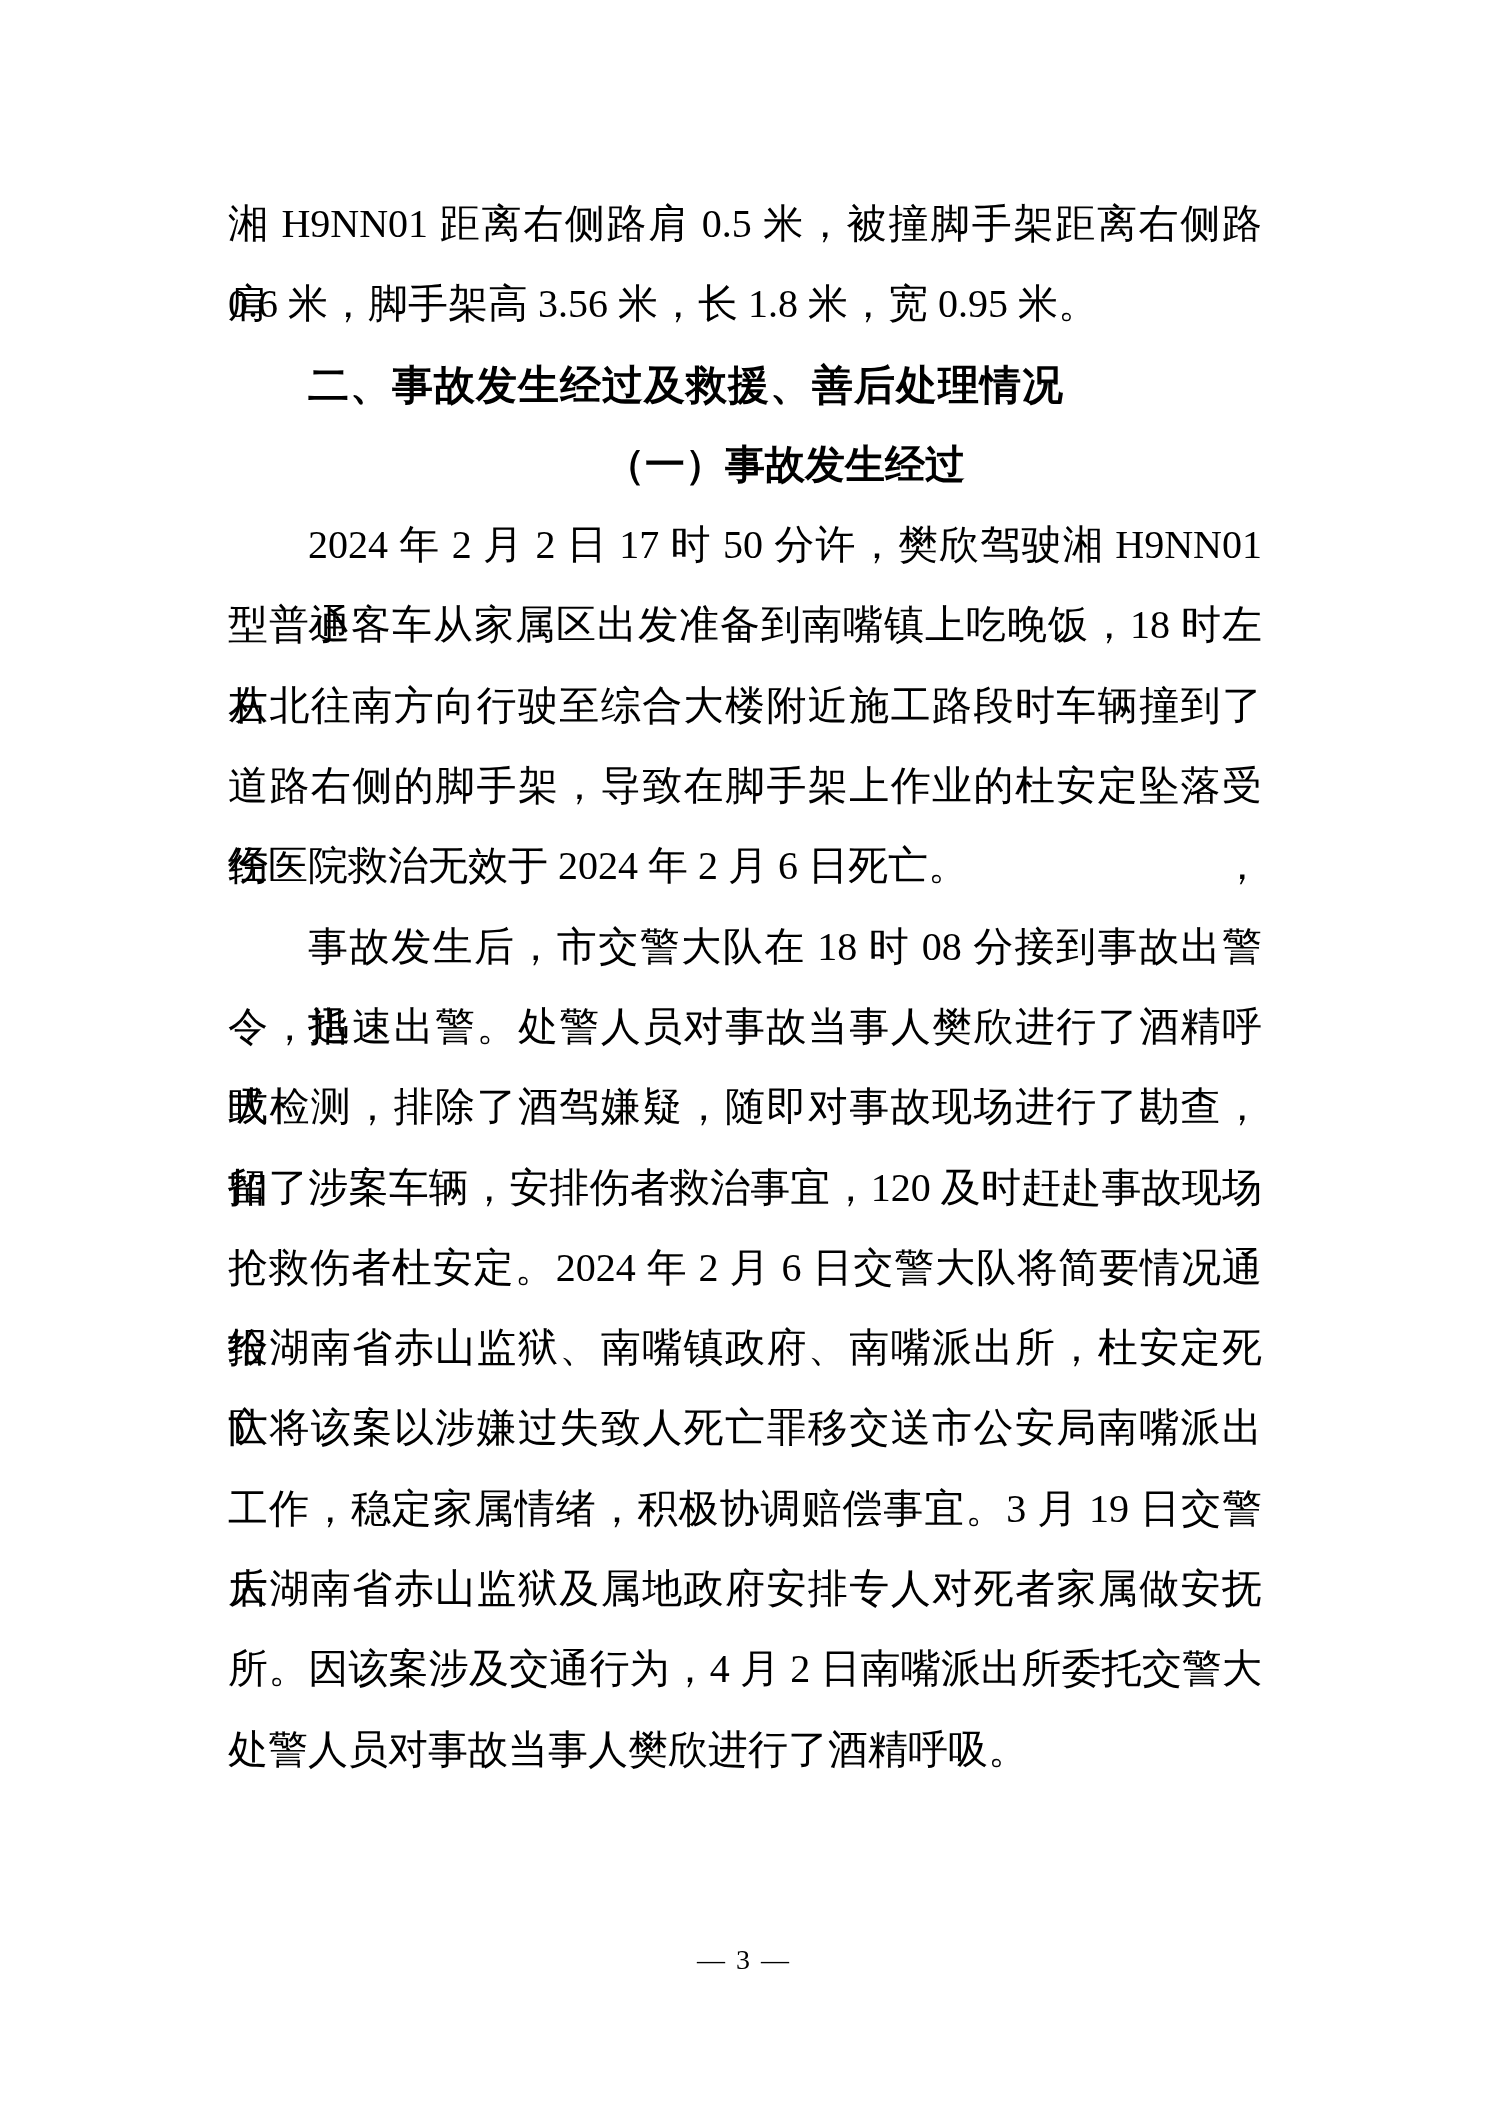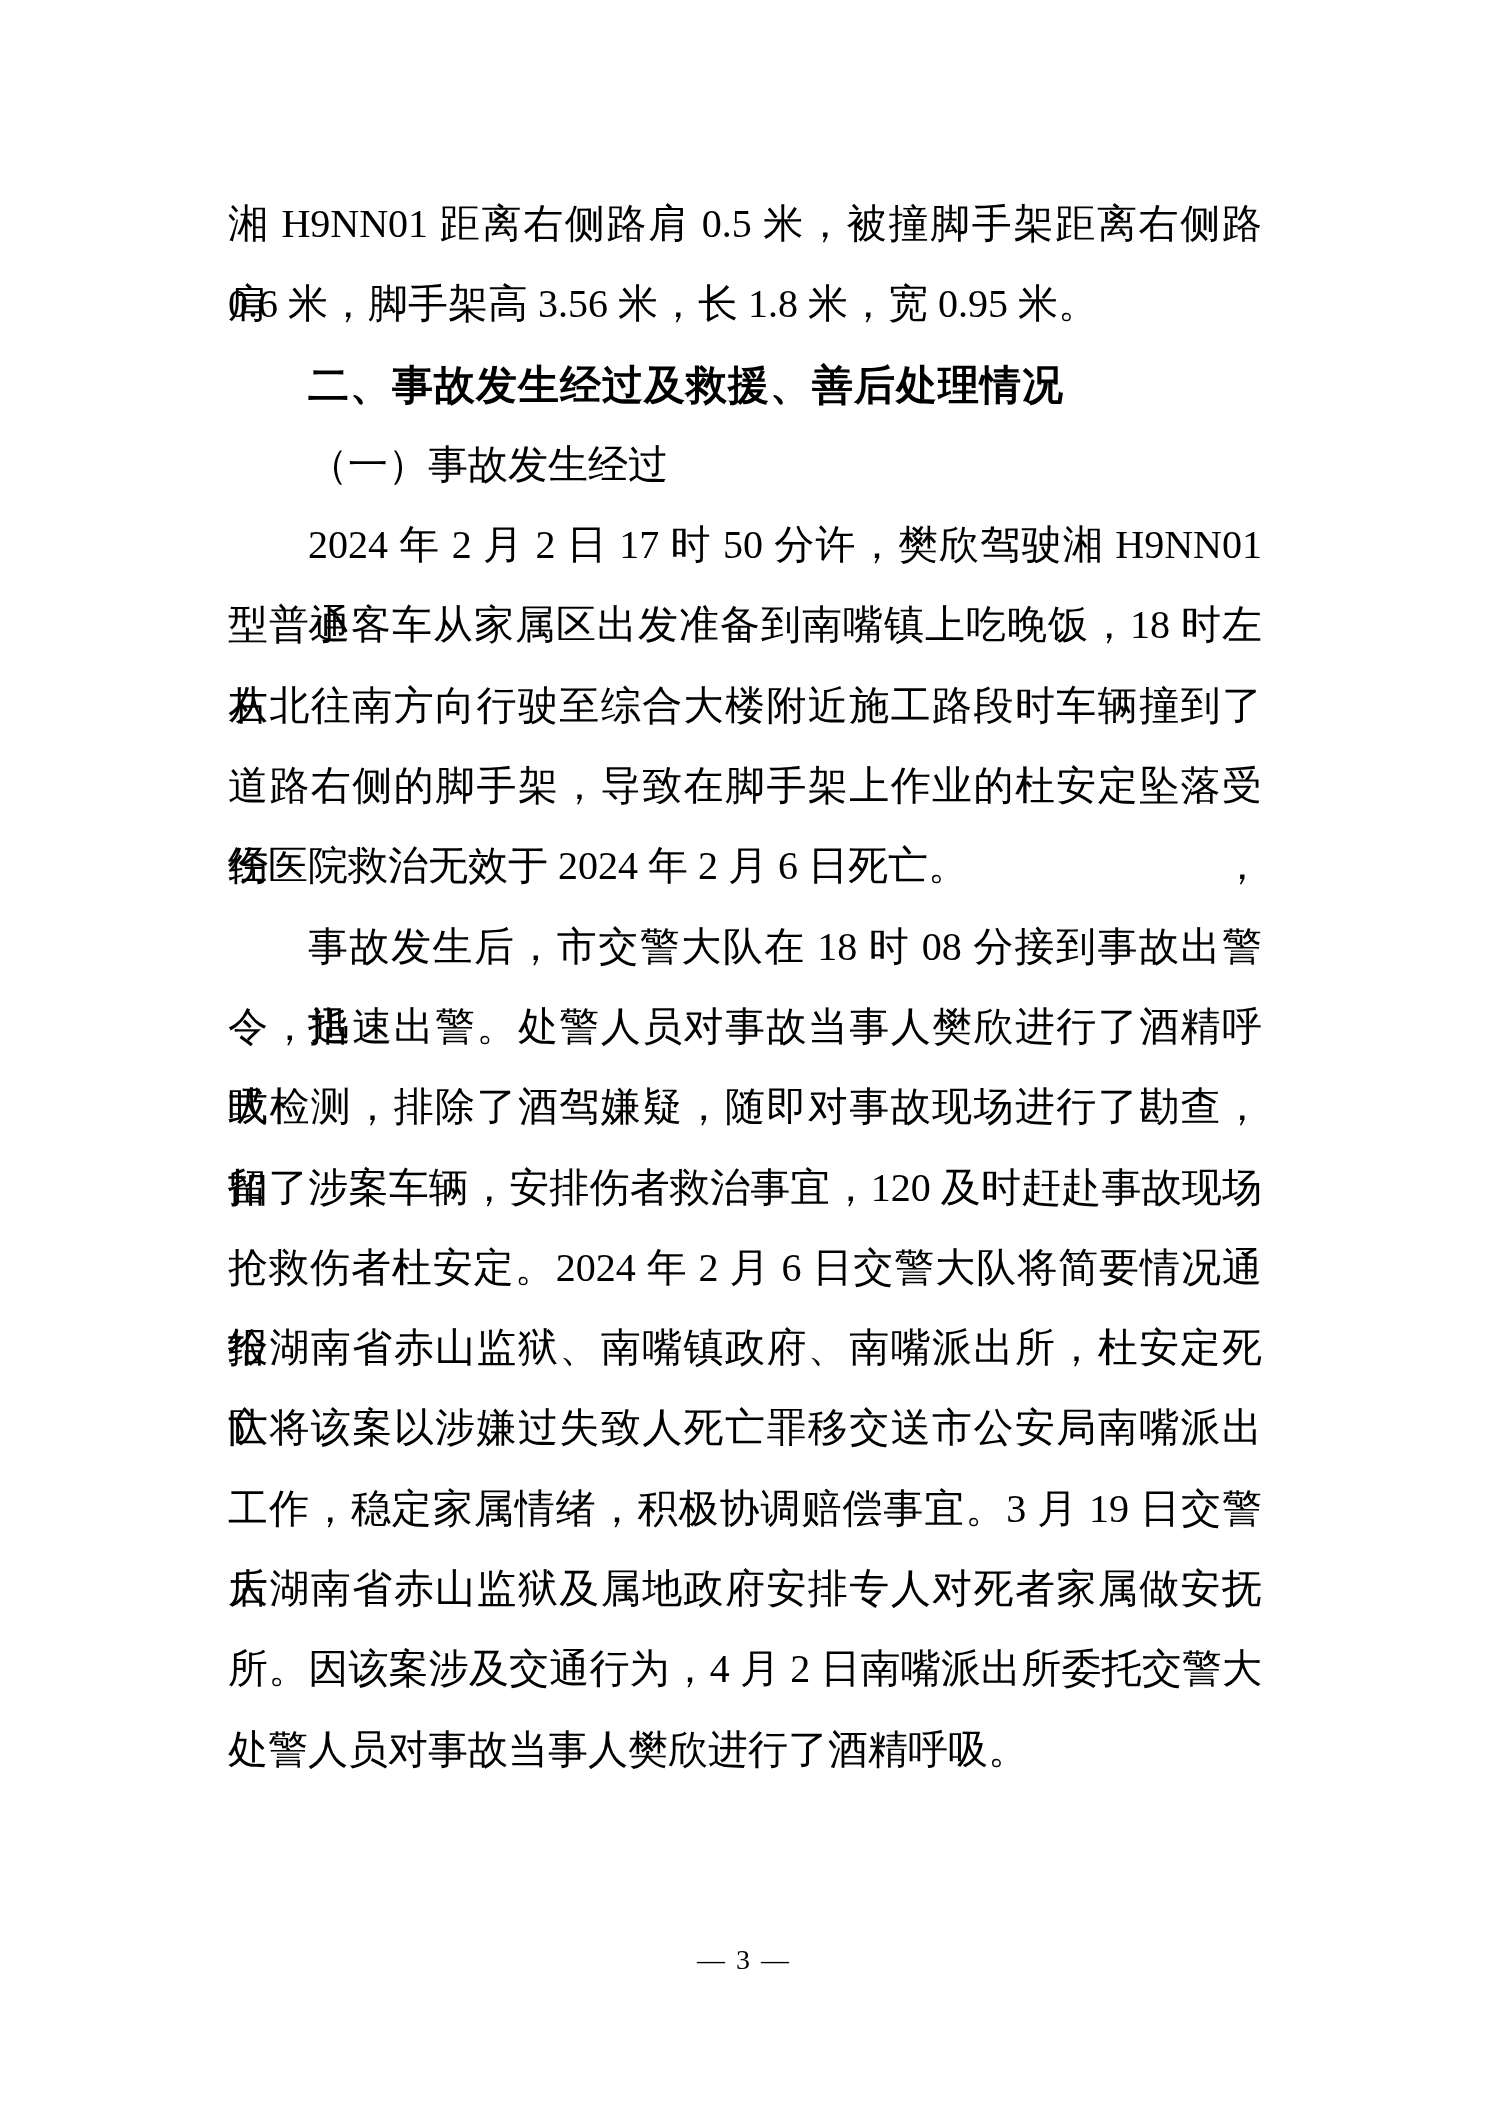--- a/index.html
+++ b/index.html
@@ -38,22 +38,23 @@
     padding-left: 80px;
   }
   .line.h1 {
     font-family: "Liberation Sans", "DejaVu Sans", sans-serif;
     font-weight: 700;
     font-size: 41px;
     letter-spacing: 1px;
   }
   .line.h2 {
     font-family: "Liberation Serif", "DejaVu Serif", serif;
-    font-weight: 400;
+    font-weight: 700;
     font-size: 40px;
+    text-align: center;
   }
   .footer {
     position: absolute;
     left: 0;
     right: 0;
     top: 1944px;
     text-align: center;
     font-size: 28px;
     letter-spacing: 2px;
     color: #000000;

